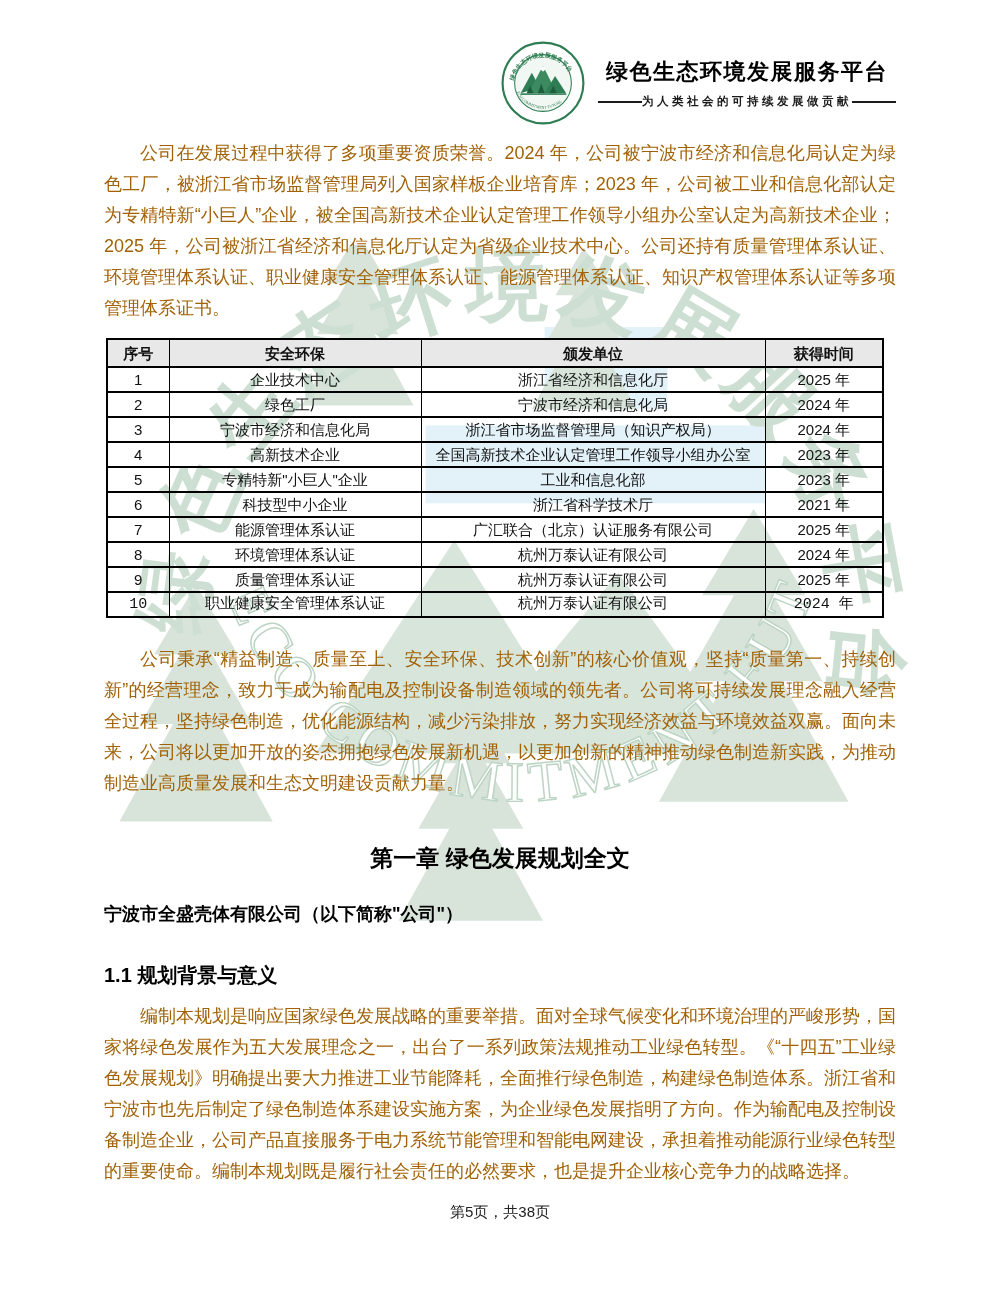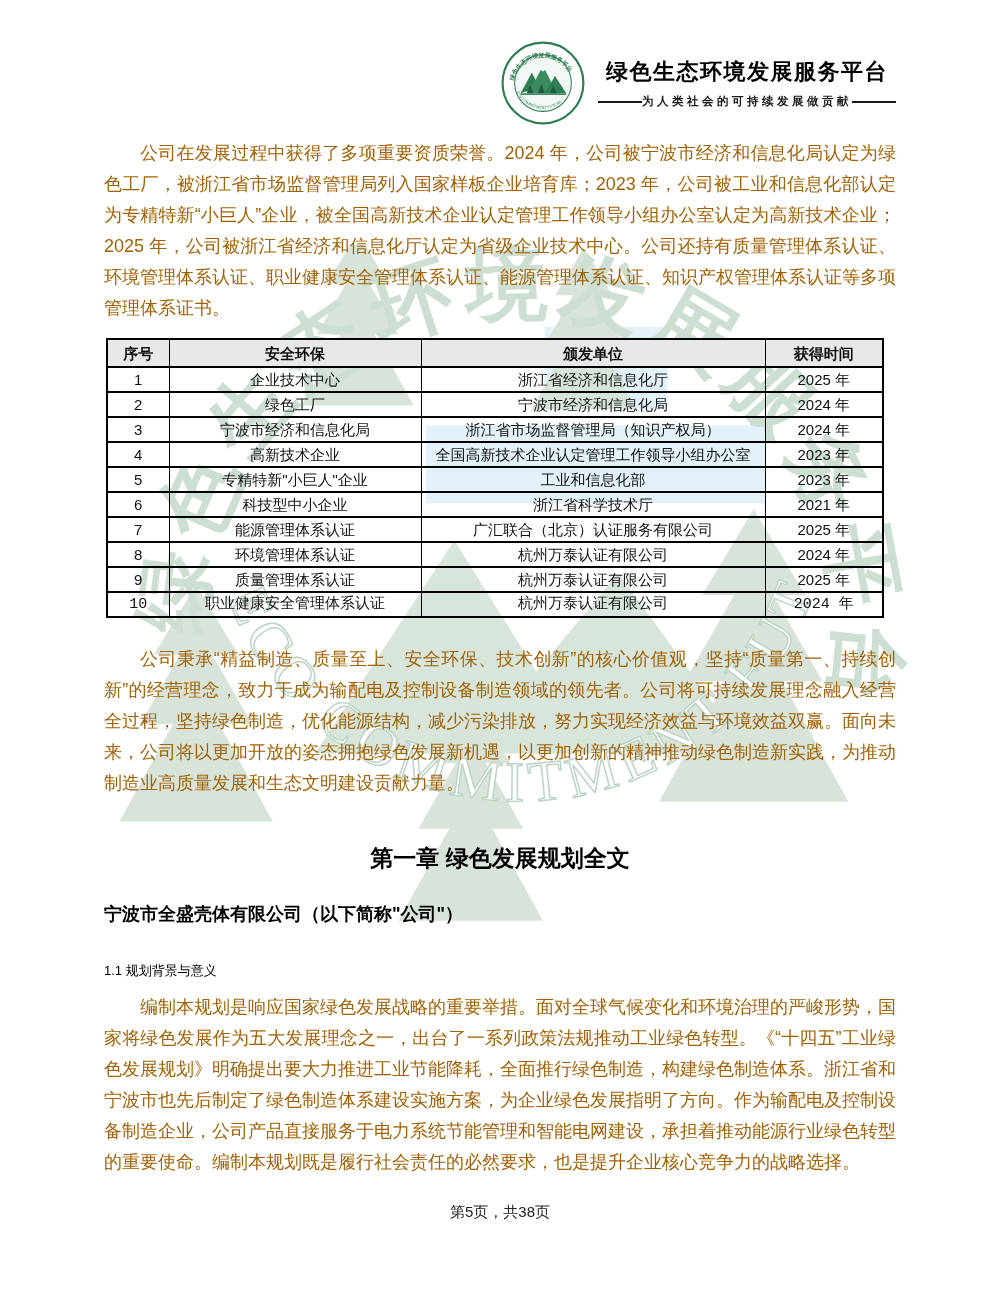--- a/index.html
+++ b/index.html
@@ -37,21 +37,21 @@
     border:1px solid #000; border-top:2px solid #000;
     text-align:center; font-size:15px; padding:2px 14px; line-height:19px;
     overflow:hidden; white-space:nowrap;
   }
   .honors-table tr:last-child td { border-bottom:2px solid #000;font-family:Liberation Mono, monospace; }
   .honors-table th { background:#e8e8e8; font-weight:bold; height:22px; }
   .honors-table td { height:19px; background:transparent; }
   
   .chapter-title { margin-top:44px; text-align:center; font-size:23px; font-weight:bold; color:#000; }
   .company-line { margin:28px 104px 0; font-size:18px; font-weight:bold; color:#000; }
-  .section-title { margin:36px 104px 0; font-size:13px; font-weight:normal; color:#000; }
+  .section-title { margin:36px 104px 0; font-size:20px; font-weight:bold; color:#000; }
   .section-para { margin-top:12px; }
   
   .page-footer { position:absolute; left:0; right:0; top:1203px; text-align:center; font-size:15px; color:#222; z-index:1; }
 </style>
 </head>
 <body>
 
 <div class="page">
 
   <div class="watermark-layer">

